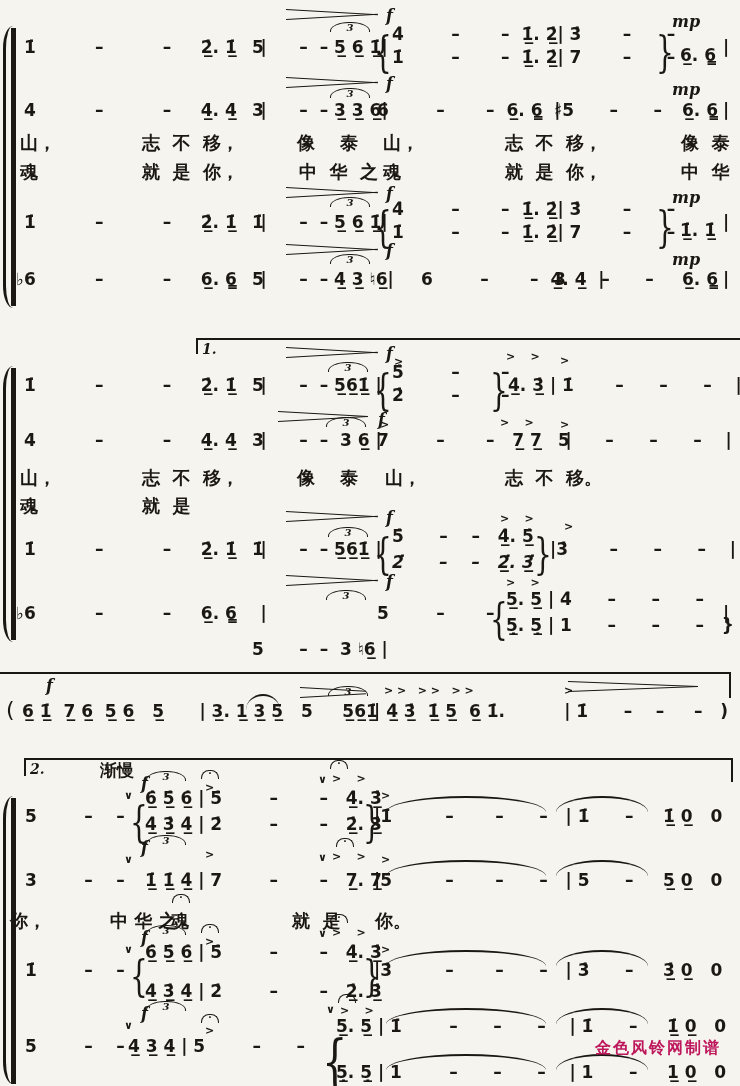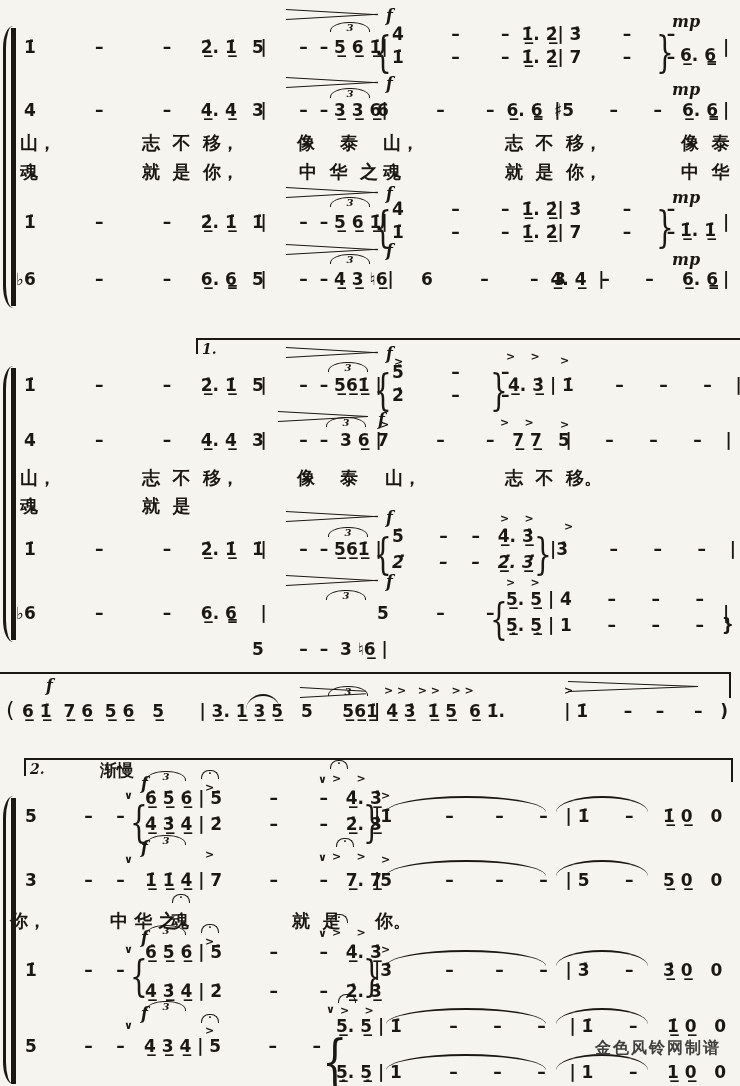--- a/index.html
+++ b/index.html
@@ -78,21 +78,21 @@
   <div class="wl" style="left:278px;top:421px;width:90px;transform:rotate(-3.2deg);"></div>
   <div class="wl" style="left:286px;top:511px;width:92px;transform:rotate(3.2deg);"></div>
   <div class="wl" style="left:286px;top:521px;width:92px;transform:rotate(-3.2deg);"></div>
   <div class="wl" style="left:286px;top:575px;width:92px;transform:rotate(3.2deg);"></div>
   <div class="wl" style="left:286px;top:585px;width:92px;transform:rotate(-3.2deg);"></div>
   <div class="wl" style="left:300px;top:687px;width:66px;transform:rotate(3.2deg);"></div>
   <div class="wl" style="left:300px;top:697px;width:66px;transform:rotate(-3.2deg);"></div>
   <div class="wl" style="left:568px;top:681px;width:130px;transform:rotate(2.2deg);"></div>
   <div class="wl" style="left:568px;top:691px;width:130px;transform:rotate(-2.2deg);"></div>
 
-  <div class="seg wm-gold" style="left: 595px; top: 1038px; color: #404040;">金色风铃网制谱</div>
+  <div class="seg wm-gold" style="left: 595px; top: 1038px; color: #be185d;">金色风铃网制谱</div>
 
   <div id="score">
       <div class="seg note" style="left: 24px; top: 37px;">1̇          –          –     2̲̇. 1̲̇    |</div>
       <div class="seg note" style="left: 252px; top: 37px;">5      –  – 5̲ 6̲ 1̲̇|</div>
       <div class="seg br" style="left: 374px; top: 28px;">{</div>
       <div class="seg note" style="left: 392px; top: 24px;">4̇        –       –  1̲̇. 2̲̇| 3̇       –      –</div>
       <div class="seg note" style="left: 392px; top: 47px;">1̇        –       –  1̲̇. 2̲̇| 7       –      –</div>
       <div class="seg br" style="left: 656px; top: 28px;">}</div>
       <div class="seg note" style="left: 680px; top: 45px;">6̲. 6̳</div>
       <div class="seg note" style="left: 723px; top: 37px;">|</div>
@@ -155,21 +155,21 @@
       <div class="seg lyr" style="left: 20px; top: 466px;">山，</div>
       <div class="seg lyr" style="left: 142px; top: 466px;">志  不  移，</div>
       <div class="seg lyr" style="left: 297px; top: 466px;">像    泰</div>
       <div class="seg lyr" style="left: 385px; top: 466px;">山，</div>
       <div class="seg lyr" style="left: 505px; top: 466px;">志  不  移。</div>
       <div class="seg lyr" style="left: 20px; top: 494px;">魂</div>
       <div class="seg lyr" style="left: 142px; top: 494px;">就  是</div>
       <div class="seg note" style="left: 24px; top: 539px;">1̇          –          –     2̲̇. 1̲̇    |</div>
       <div class="seg note" style="left: 252px; top: 539px;">1̇      –  – 5̲6̲1̲̇ |</div>
       <div class="seg br" style="left: 374px; top: 530px;">{</div>
-      <div class="seg note" style="left: 392px; top: 526px;">5̇      –    –   4̲̇. 3̲̇</div>
+      <div class="seg note" style="left: 392px; top: 526px;">5̇      –    –   4̲̇. 5̲̇</div>
       <div class="seg note" style="left: 392px; top: 552px; font-style: italic;">2̇      –    –   2̲̇. 3̲̇</div>
       <div class="seg br" style="left: 534px; top: 530px;">}</div>
       <div class="seg note" style="left: 550px; top: 539px;">|3̇       –      –      –    |</div>
       <div class="seg note" style="left: 16px; top: 603px;">♭6          –          –     6̲. 6̳    |</div>
       <div class="seg note" style="left: 252px; top: 639px;">5      –  –  3 ♮6̲ |</div>
       <div class="seg note" style="left: 377px; top: 603px;">5        –       –</div>
       <div class="seg br" style="left: 490px; top: 595px;">{</div>
       <div class="seg note" style="left: 506px; top: 589px;">5̲. 5̲ | 4̇      –      –      –</div>
       <div class="seg note" style="left: 506px; top: 615px;">5̲̣. 5̲̣ | 1      –      –      –   }</div>
       <div class="seg note" style="left: 723px; top: 603px;">|</div>
@@ -243,21 +243,21 @@
       <div class="seg ferm" style="left: 201px; top: 924px;">·</div>
       <div class="seg mark" style="left: 205px; top: 935px;">&gt;</div>
       <div class="seg ferm" style="left: 330px; top: 914px;">·</div>
       <div class="seg mark" style="left: 318px; top: 927px;">∨</div>
       <div class="seg mark" style="left: 332px; top: 926px;">&gt;    &gt;</div>
       <div class="seg mark" style="left: 381px; top: 943px;">&gt;</div>
       <div class="seg note" style="left: 25px; top: 1036px;">5        –    –</div>
       <div class="seg mark" style="left: 124px; top: 1019px;">∨</div>
       <div class="seg dyn" style="left: 141px; top: 1004px;">f</div>
       <div class="seg tri" style="left: 146px; top: 1001px;">3</div>
-      <div class="seg note" style="left: 144px; top: 1036px;">4̲ 3̲ 4̲ | 5        –      –</div>
+      <div class="seg note" style="left: 128px; top: 1036px;">4̲ 3̲ 4̲ | 5        –      –</div>
       <div class="seg br" style="left: 322px; top: 1026px; font-size: 40px;">{</div>
       <div class="seg note" style="left: 336px; top: 1016px;">5̲. 5̲ | 1̇        –      –      –    | 1̇      –     1̲̇ 0̲   0     ‖</div>
       <div class="seg note" style="left: 336px; top: 1062px;">5̲̣. 5̲̣ | 1        –      –      –    | 1      –     1̲ 0̲   0     ‖</div>
       <div class="seg ferm" style="left: 201px; top: 1014px;">·</div>
       <div class="seg mark" style="left: 205px; top: 1024px;">&gt;</div>
       <div class="seg ferm" style="left: 338px; top: 994px;">·</div>
       <div class="seg mark" style="left: 326px; top: 1003px;">∨</div>
       <div class="seg mark" style="left: 340px; top: 1004px;">&gt;    &gt;</div>
     </div>
 </div>

